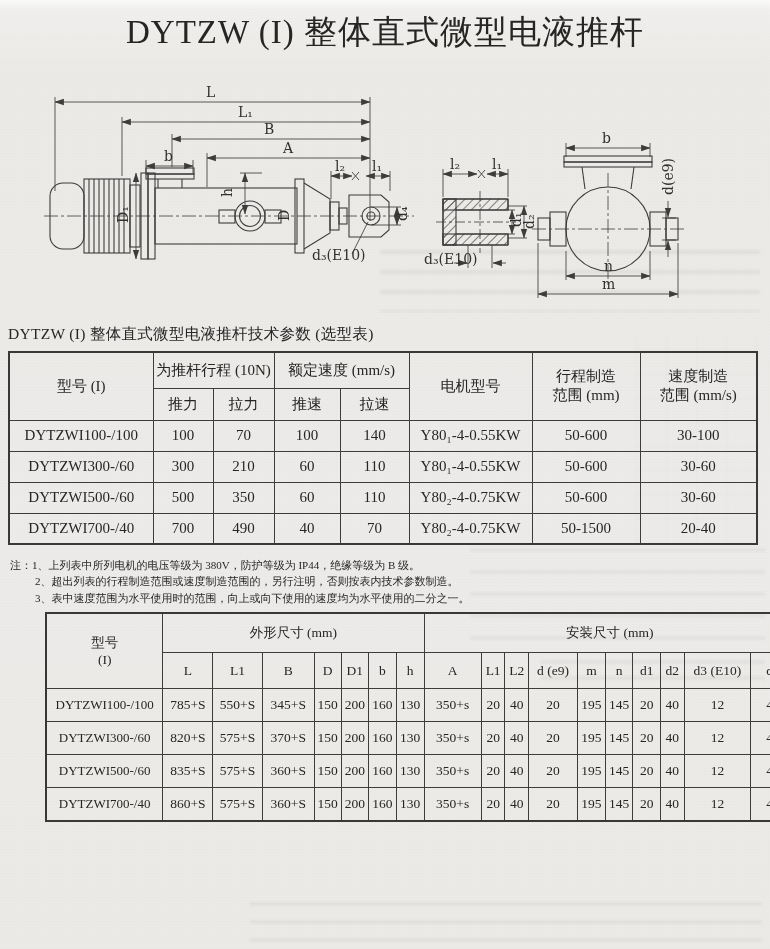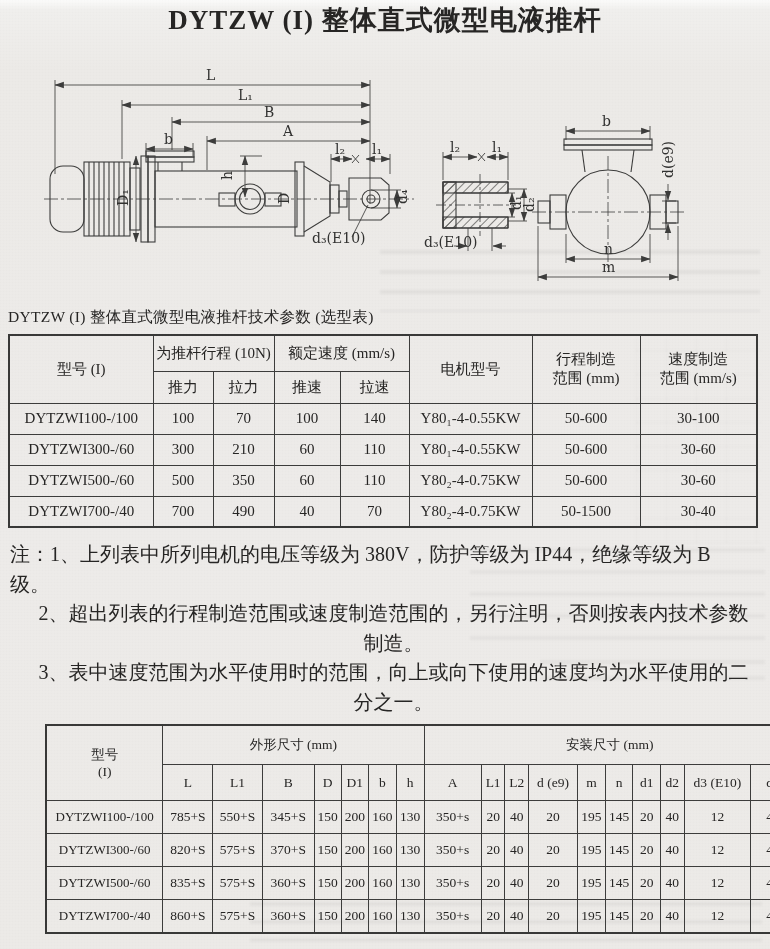--- a/index.html
+++ b/index.html
@@ -16,35 +16,35 @@
       background:repeating-linear-gradient(180deg,rgba(95,95,95,.16) 0 4px,transparent 4px 20px);}
   .g2{left:636px;top:338px;width:126px;height:205px;opacity:.35;
       background:repeating-linear-gradient(0deg,rgba(95,95,95,.12) 0 1px,transparent 1px 24px),
                  repeating-linear-gradient(90deg,rgba(95,95,95,.12) 0 1px,transparent 1px 30px);}
   .g3{left:470px;top:548px;width:295px;height:100px;opacity:.4;
       background:repeating-linear-gradient(180deg,rgba(95,95,95,.14) 0 4px,transparent 4px 22px);}
   .g4{left:540px;top:660px;width:225px;height:26px;opacity:.4;
       background:repeating-linear-gradient(180deg,rgba(95,95,95,.15) 0 4px,transparent 4px 16px);}
   .g5{left:250px;top:902px;width:512px;height:42px;opacity:.45;
       background:repeating-linear-gradient(180deg,rgba(95,95,95,.14) 0 4px,transparent 4px 18px);}
-  .title{margin:2px 0 0;text-align:center;font-size:27px;font-weight:bold;letter-spacing:1px;}
+  .title{margin:10px 0 0;text-align:center;font-size:33px;font-weight:normal;letter-spacing:1px;}
   .drawing{display:block;margin:6px 0 0 0;}
   .drawing text{font-family:"DejaVu Serif","Liberation Serif",serif;font-size:14px;fill:#323231;}
   .caption{margin:8px 0 0 8px;font-size:15.5px;letter-spacing:.3px;}
   .c2{margin-top:18px;}
   table{border-collapse:collapse;table-layout:fixed;margin:6px 0 0 8px;}
   .t1{width:748px;border:2px solid #393938;font-size:15px;}
   .t2{width:752px;border:2px solid #393938;font-size:13.5px;margin-left:45px;}
   td{border:1px solid #3d3d3c;text-align:center;vertical-align:middle;padding:0 2px;overflow:hidden;font-weight:normal;}
   .t1 thead tr.r1{height:36px;} .t1 thead tr.r2{height:32px;} .t1 tbody tr{height:31px;}
   .t2 thead tr.r1{height:40px;} .t2 thead tr.r2{height:36px;} .t2 tbody tr{height:33px;}
   .t2 td{padding:0 1px;}
   .model-cell{font-size:13px;}
-  .notes{margin:12px 0 4px 10px;width:742px;font-size:20px;line-height:1.48;}
-  .note-item{margin-left:25px;text-align:center;}
+  .notes{margin:12px 0 4px 10px;width:742px;font-size:11px;line-height:1.48;}
+  .note-item{margin-left:25px;}
   .note-first{margin-left:0;}
   .footer-note{margin:13px 0 0 10px;font-size:14.6px;}
 </style>
 </head>
 <body>
 
 <div class="page">
 
   <h1 class="title">DYTZW (I) 整体直式微型电液推杆</h1>
 
@@ -292,21 +292,21 @@
         <td>30-60</td>
       </tr>
       <tr>
         <td>DYTZWI700-/40</td>
         <td>700</td>
         <td>490</td>
         <td>40</td>
         <td>70</td>
         <td>Y80₂-4-0.75KW</td>
         <td>50-1500</td>
-        <td>30-40</td>
+        <td>20-40</td>
       </tr>
     </tbody>
   </table>
 
   <div class="notes">
     <div class="note-first"><span>注：</span><span>1、上列表中所列电机的电压等级为 380V，防护等级为 IP44，绝缘等级为 B 级。</span></div>
     <div class="note-item">2、超出列表的行程制造范围或速度制造范围的，另行注明，否则按表内技术参数制造。</div>
     <div class="note-item">3、表中速度范围为水平使用时的范围，向上或向下使用的速度均为水平使用的二分之一。</div>
   </div>
 

